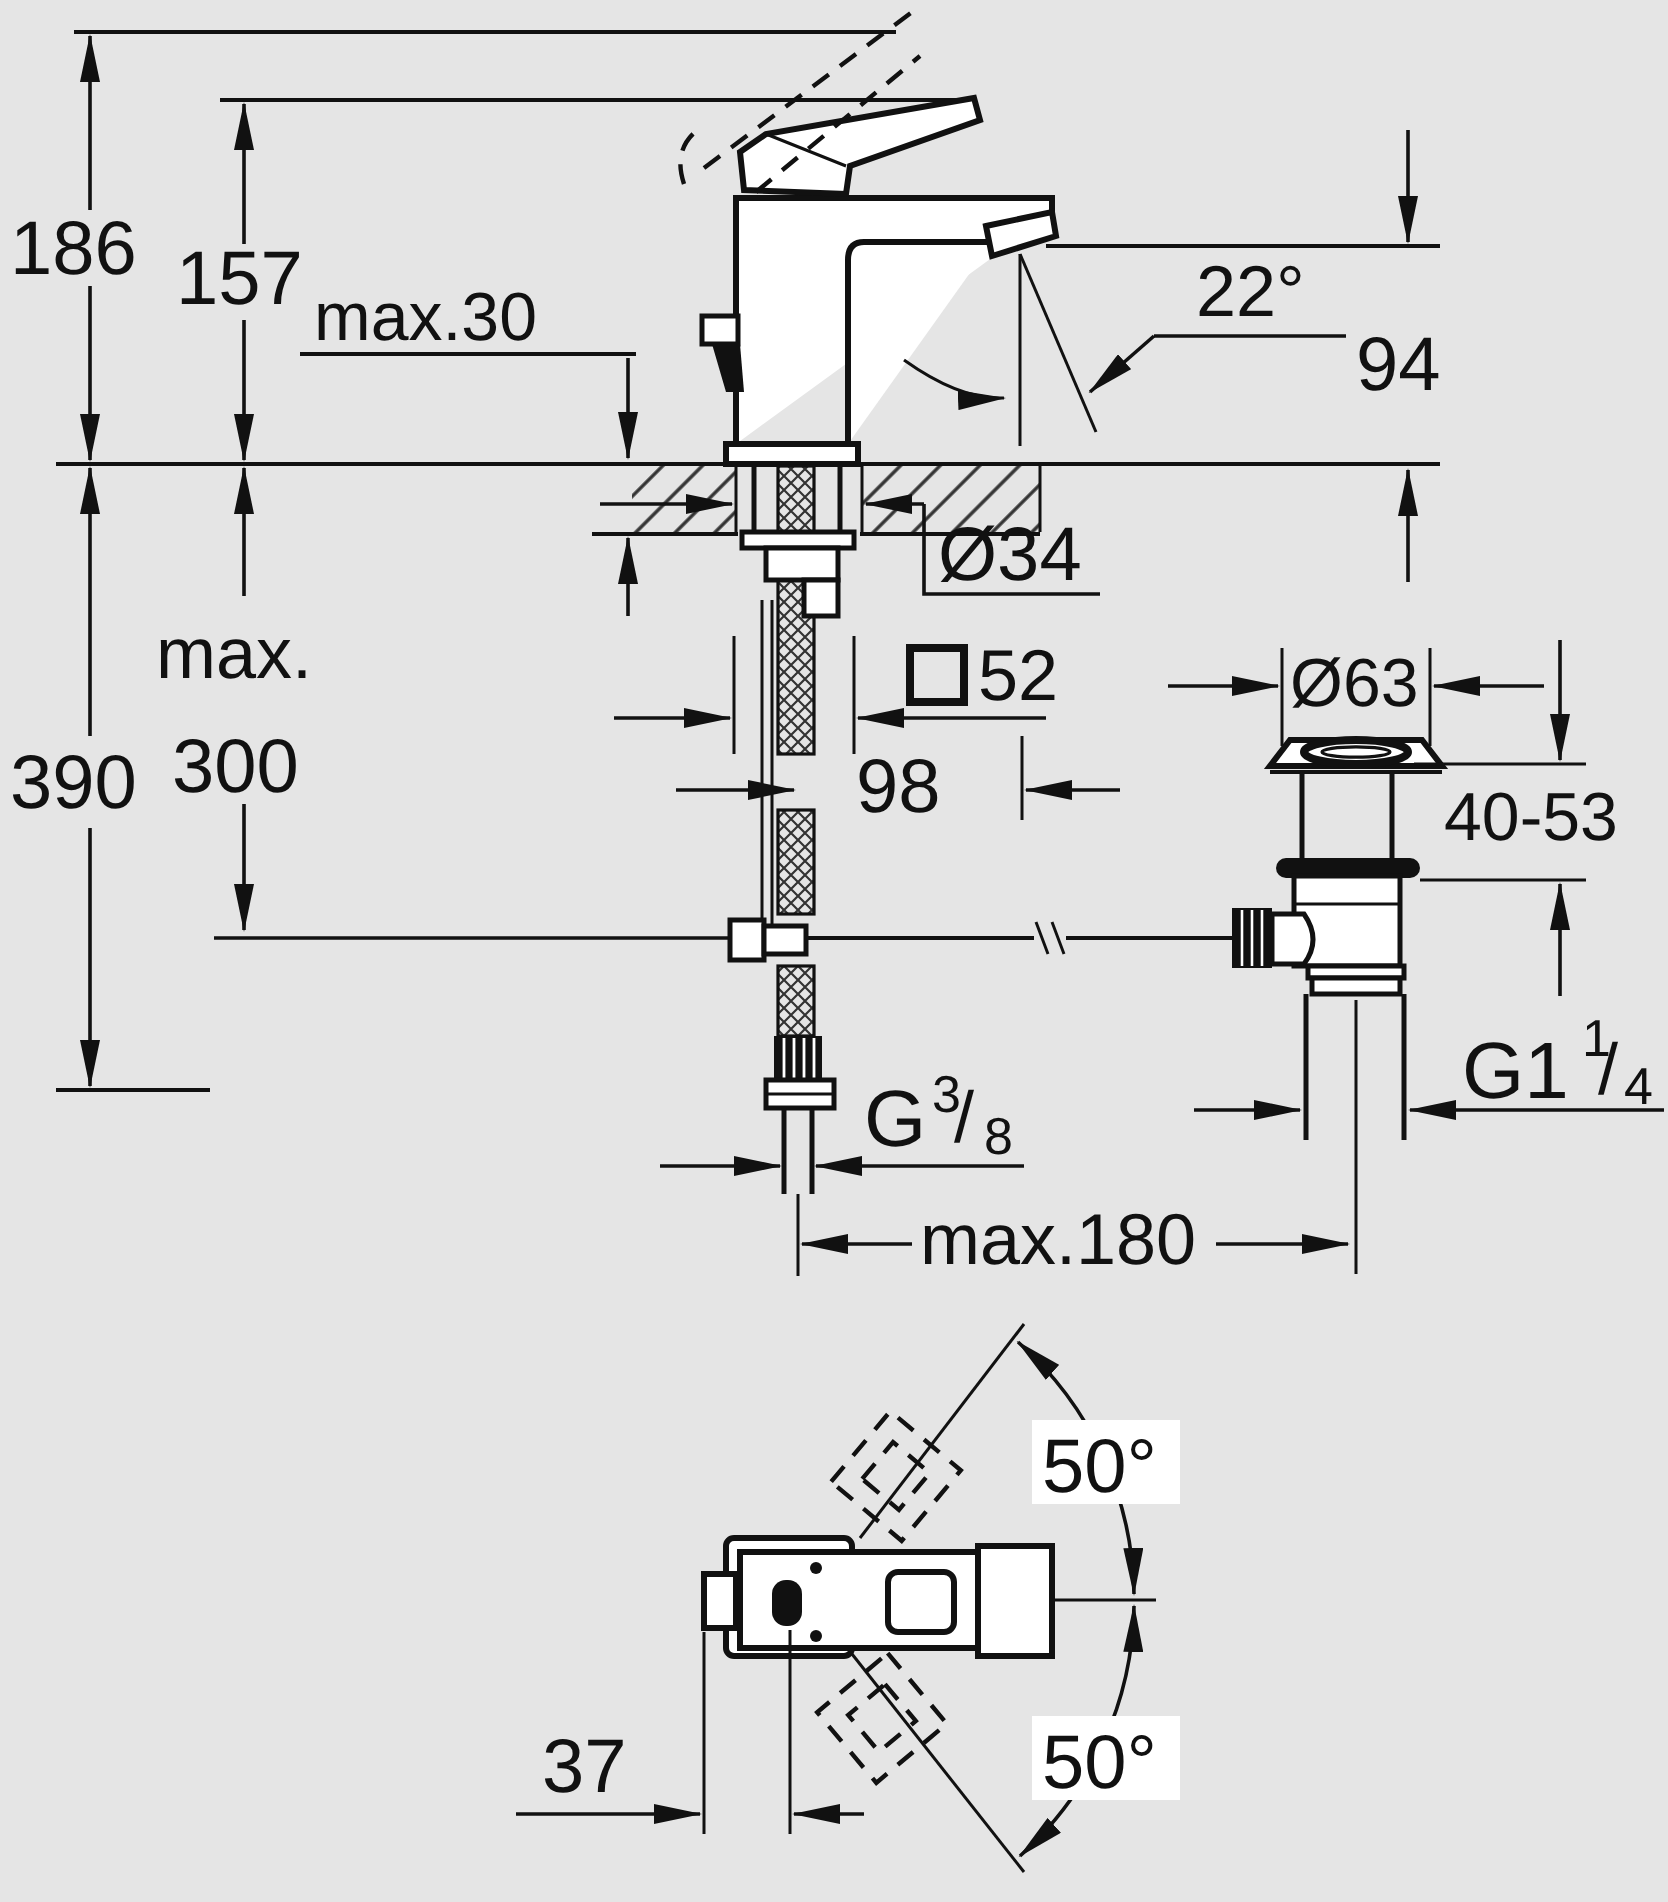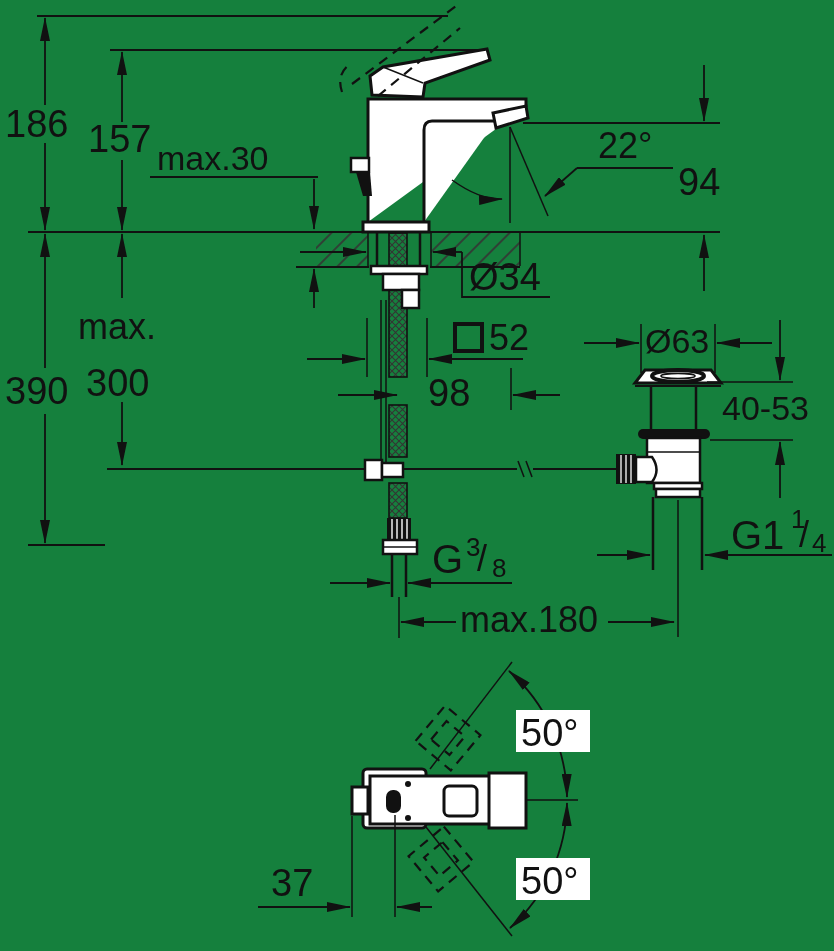--- a/index.html
+++ b/index.html
@@ -1,16 +1,16 @@
 <!DOCTYPE html>
 <html><head>
 <meta charset="utf-8">
 <style>
   html,body{margin:0;padding:0;background:#ffffff;}
-  .stage{width:834px;height:951px;background:#15803d;position:relative;overflow:hidden;}
+  .stage{width:834px;height:951px;background:#e5e5e5;position:relative;overflow:hidden;}
   svg{display:block;}
   svg text{font-family:"Liberation Sans","DejaVu Sans",sans-serif;fill:#111;}
   .ln{stroke:#111;stroke-width:2;fill:none;}
   .out{stroke:#111;stroke-width:3;fill:#fff;}
   .out25{stroke:#111;stroke-width:2.5;fill:#fff;}
   .dim{stroke:#111;stroke-width:1.8;fill:none;}
   .ext{stroke:#111;stroke-width:1.5;fill:none;}
   .dash{stroke:#111;stroke-width:2.2;fill:none;stroke-dasharray:10 7;}
 </style>
 </head>

